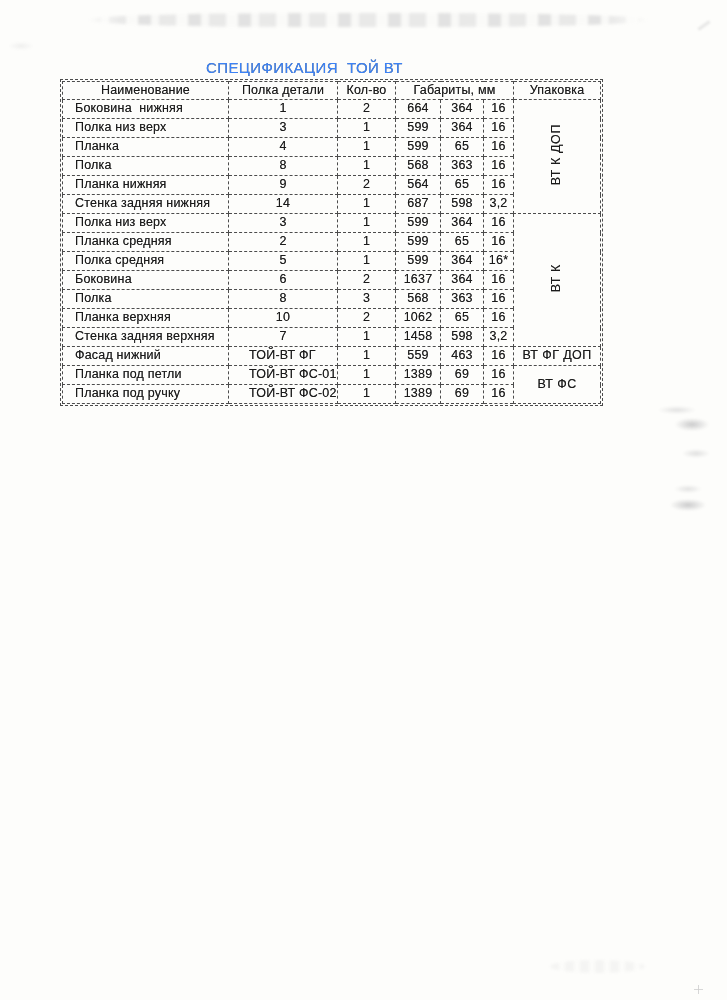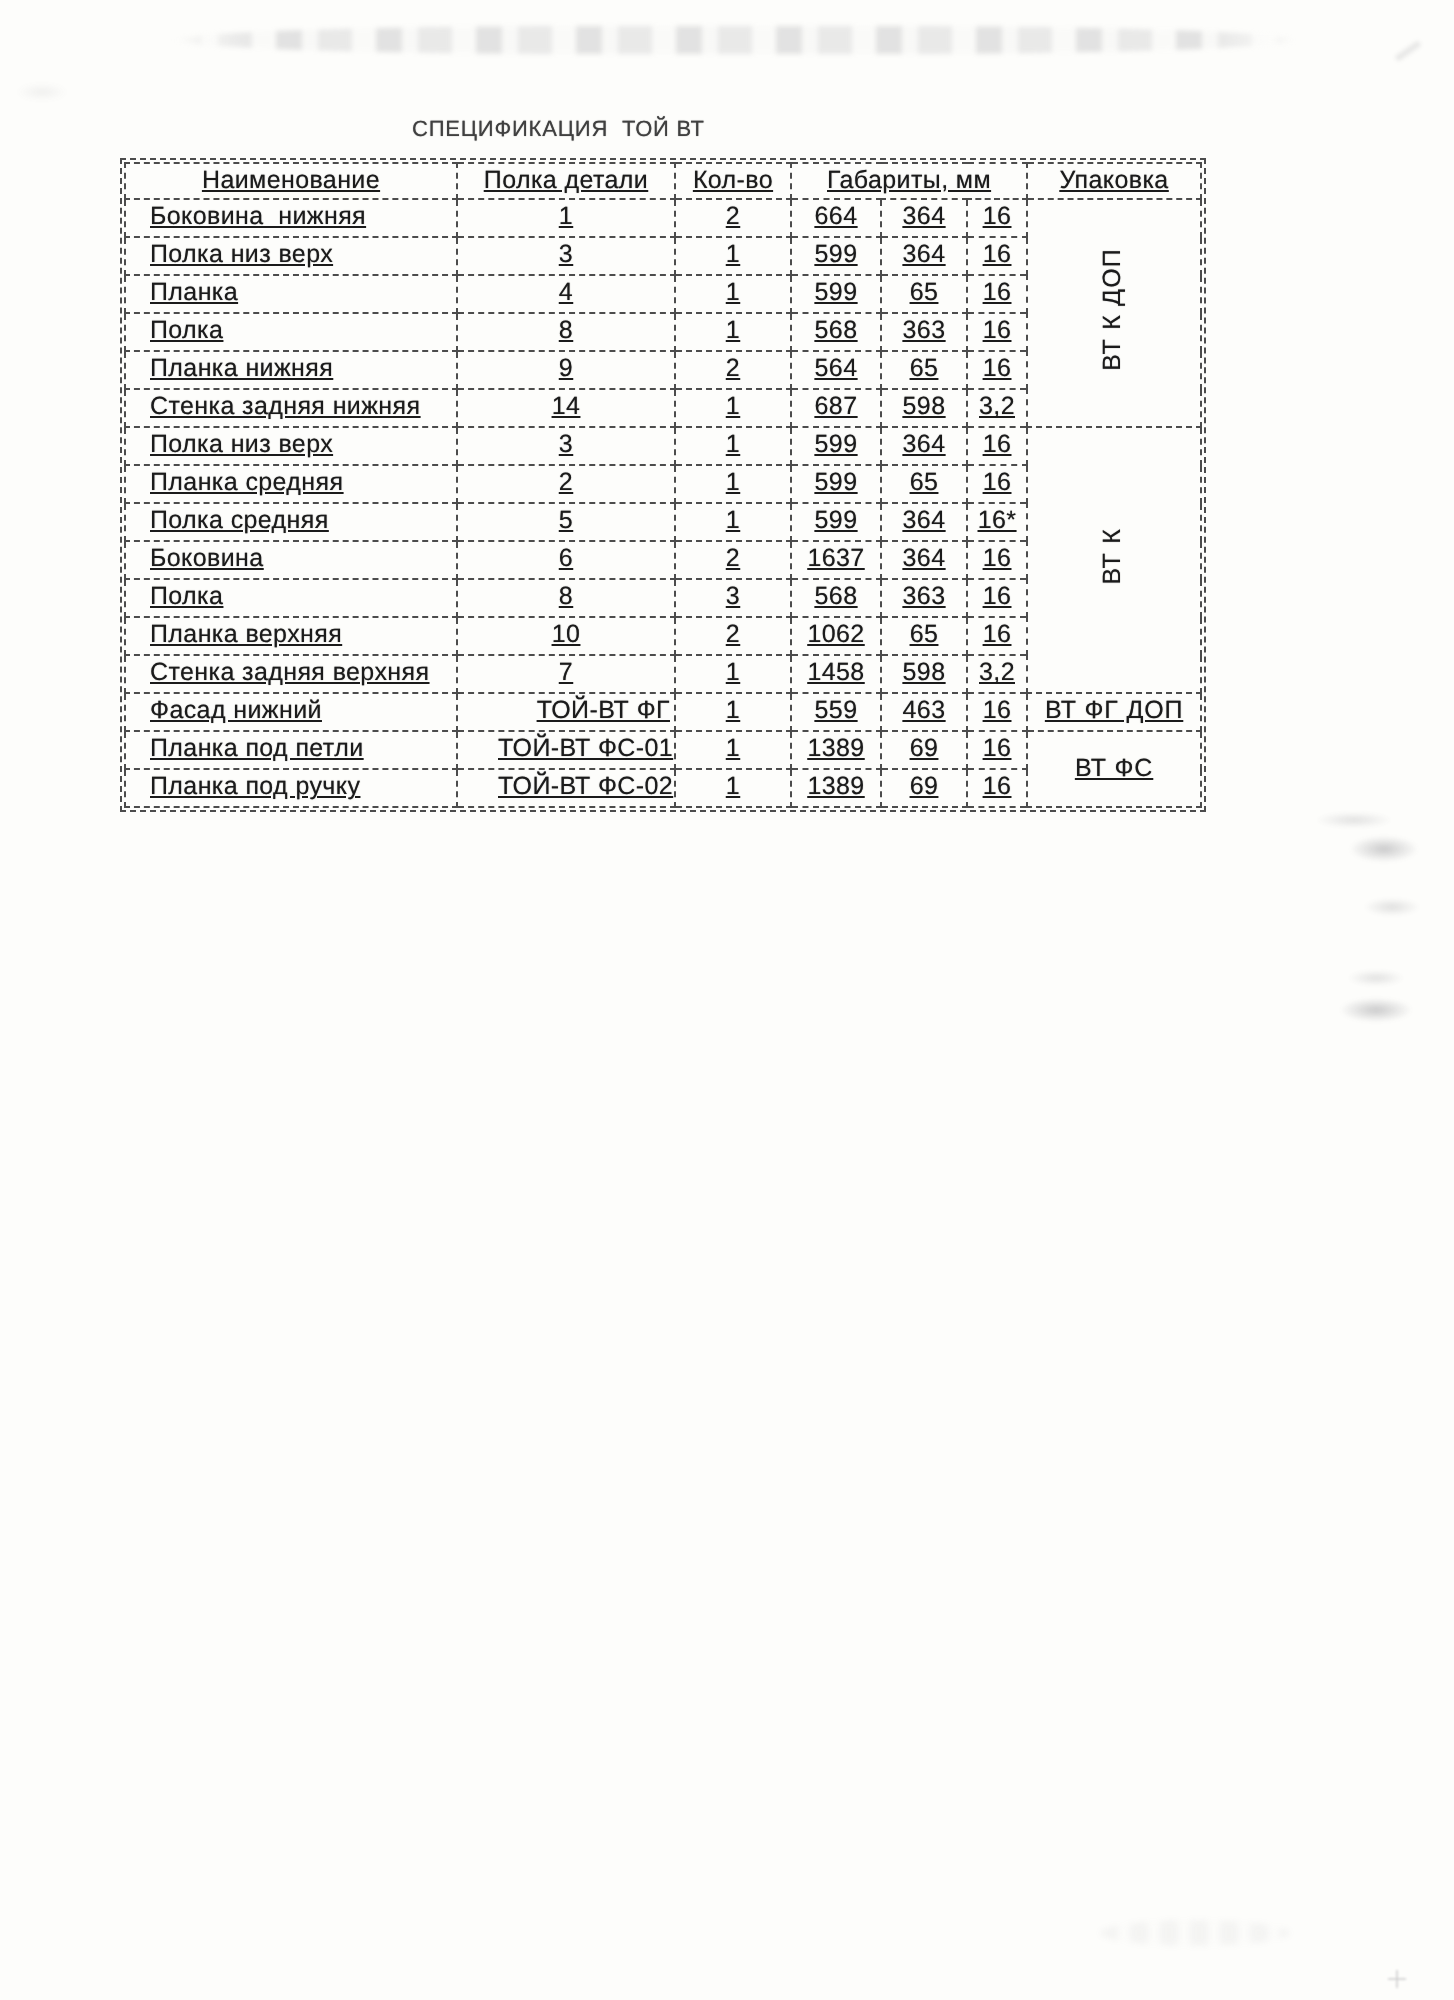--- a/index.html
+++ b/index.html
@@ -13,33 +13,32 @@
   .page {
     position:absolute; inset:0;
     text-shadow:0 0 .5px rgba(25,25,25,.65);
     color:#1b1b1b;
   }
 
   
   .title {
     position:absolute; left:206px; top:59px;
     margin:0;
-    font-size:11px; font-weight:400;
+    font-size:15px; font-weight:400;
     letter-spacing:.4px;
     white-space:pre;
-    color:#404040;
+    color:#3b82f6;
   }
 
   
   .table-wrap {
     position:absolute; left:60px; top:79px;
     border:1px dashed #4c4c4c;
     padding:1px;
     background:transparent;
-    text-decoration:underline;
   }
   table.spec {
     border-collapse:collapse;
     table-layout:fixed;
     width:538px;
   }
   .spec th, .spec td {
     border:1px dashed #4c4c4c;
     font-size:12.5px;
     font-weight:400;
@@ -49,21 +48,21 @@
     padding:0 2px;
     line-height:1.05;
     letter-spacing:.2px;
     overflow:hidden;
   }
   .spec thead th { height:18px; }
   .spec td.name {
     text-align:left; padding-left:12px; white-space:pre;
   }
   .spec td.left {
-    text-align:right; padding-left:20px; white-space:pre;
+    text-align:left; padding-left:20px; white-space:pre;
   }
   .spec td.pack-v { padding:0; }
   .vtext {
     display:inline-block;
     writing-mode:vertical-rl;
     transform:rotate(180deg);
     font-size:12.5px;
     letter-spacing:.6px;
     white-space:pre;
   }

